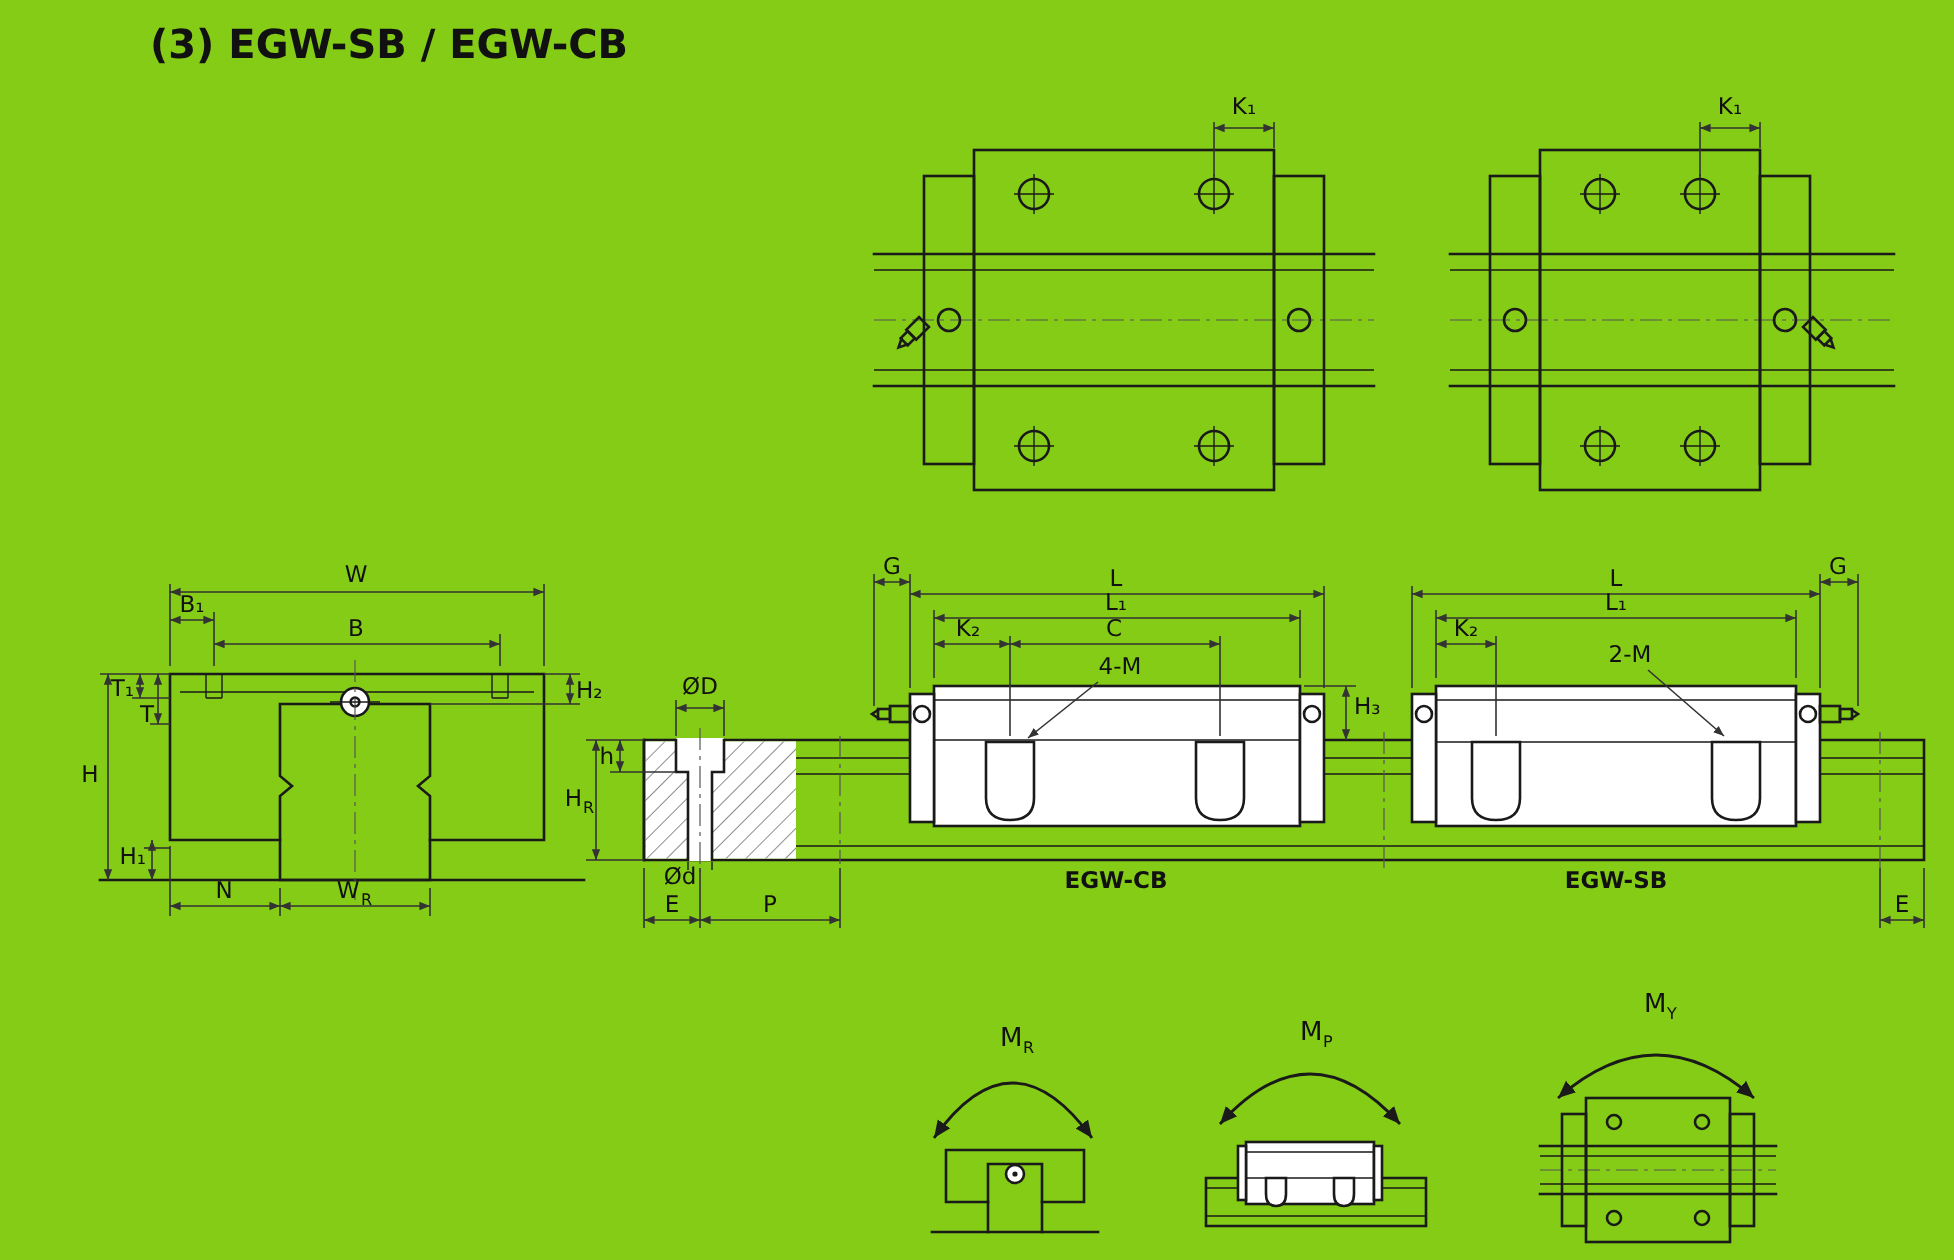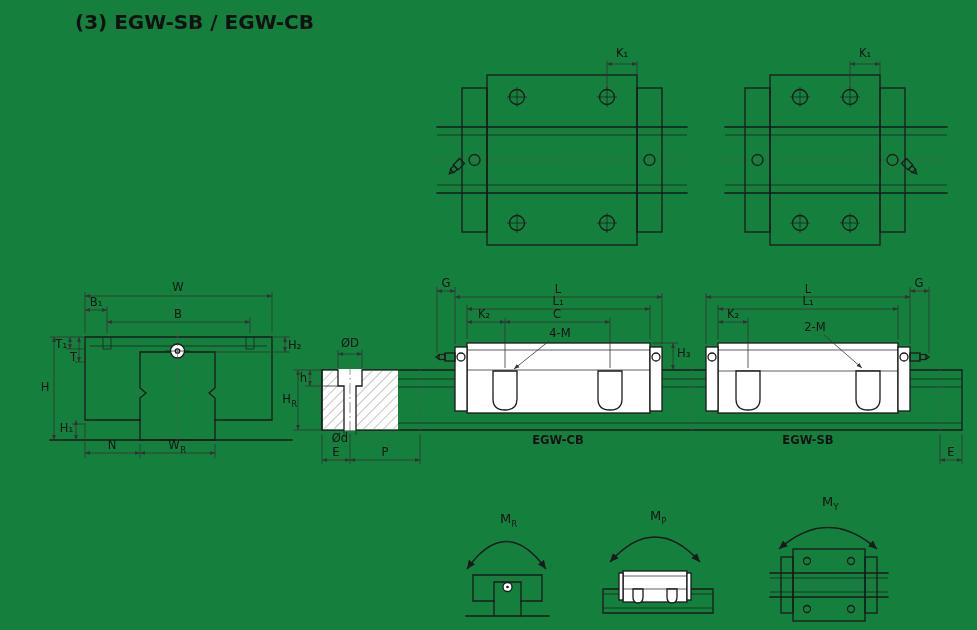--- a/index.html
+++ b/index.html
@@ -1,16 +1,16 @@
 <!DOCTYPE html>
 <html><head>
 <meta charset="utf-8">
 <style>
   html,body{margin:0;padding:0;background:#fff}
-  .page{position:relative;width:977px;height:630px;background:#15803d;overflow:hidden}
+  .page{position:relative;width:977px;height:630px;background:#84cc16;overflow:hidden}
   svg{display:block}
   svg text{font-family:"DejaVu Sans","Liberation Sans",sans-serif;fill:#111}
   .ln{stroke:#1a1a1a;stroke-width:1.3;fill:none;stroke-linecap:square}
   .tn{stroke:#1a1a1a;stroke-width:0.7;fill:none}
   .cl{stroke:#555;stroke-width:0.6;fill:none;stroke-dasharray:11 3 2 3}
   .dim{stroke:#333;stroke-width:0.8;fill:none}
   .arc{stroke:#1a1a1a;stroke-width:1.4;fill:none}
   .wf{fill:#fff}
   .lbl{font-size:11.5px}
   .sm{font-size:8px}

